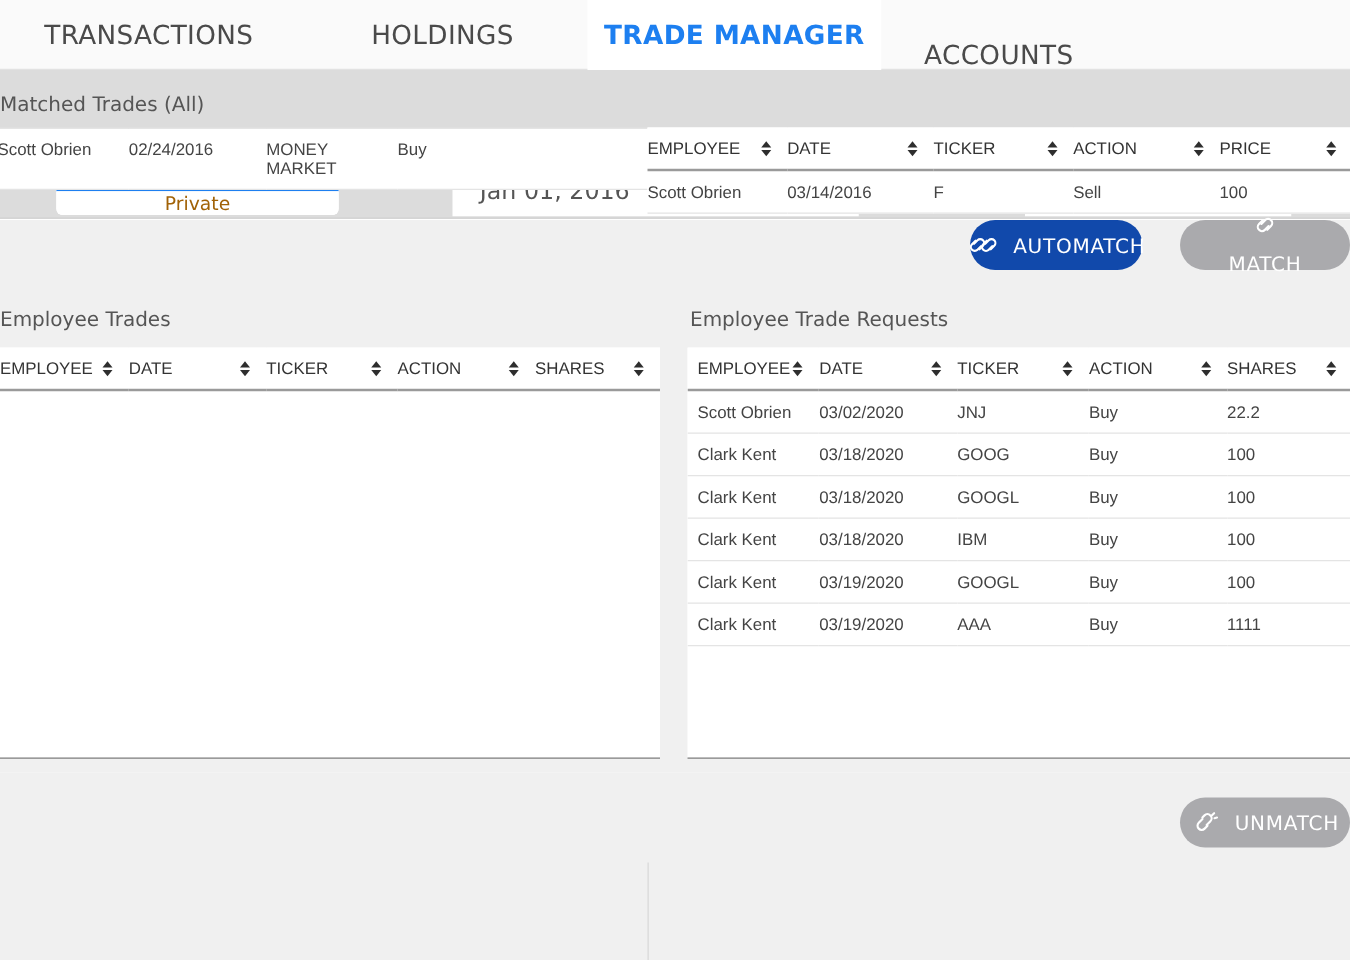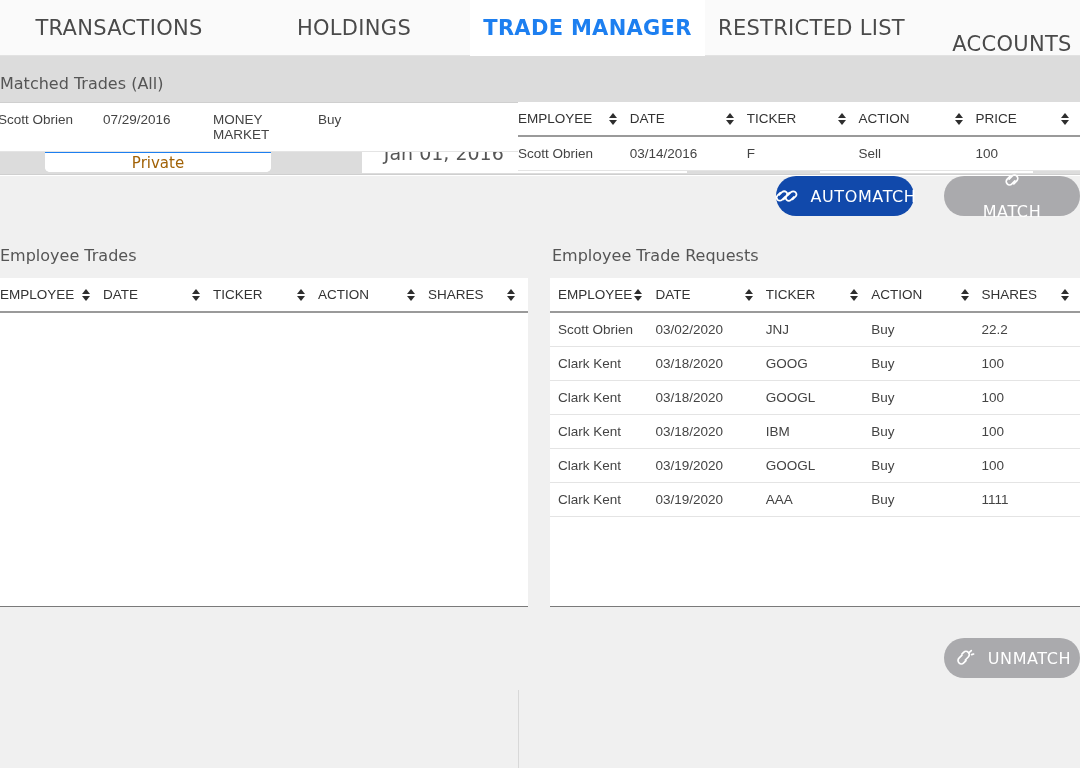--- a/index.html
+++ b/index.html
@@ -311,23 +311,20 @@
 
 <div class="navbar">
   <div class="nav-tab t0">
     <span>TRANSACTIONS</span>
   </div>
   <div class="nav-tab t1">
     <span>HOLDINGS</span>
   </div>
   <div class="nav-tab t2 active">
     <span>TRADE MANAGER</span>
-  </div>
-  <div class="nav-tab t3">
-    <span>RESTRICTED LIST</span>
   </div>
   <div class="nav-tab t4">
     <span>ACCOUNTS</span>
   </div>
 </div>
 
 <div class="filterbar">
 
   <div class="toggle">
     <div class="toggle-opt on">
@@ -558,21 +555,21 @@
       <colgroup>
         <col class="c-emp">
           <col class="c-date">
           <col class="c-tick">
           <col class="c-act">
           <col class="c-num">
       </colgroup>
       <tbody id="matched-left-body">
           <tr>
             <td>Scott Obrien</td>
-            <td>07/29/2016</td>
+            <td>02/24/2016</td>
             <td>MONEY MARKET</td>
             <td>Buy</td>
             <td></td>
           </tr>
         </tbody>
     </table>
   </div>
 </div>
 
 <div class="matched-right">

